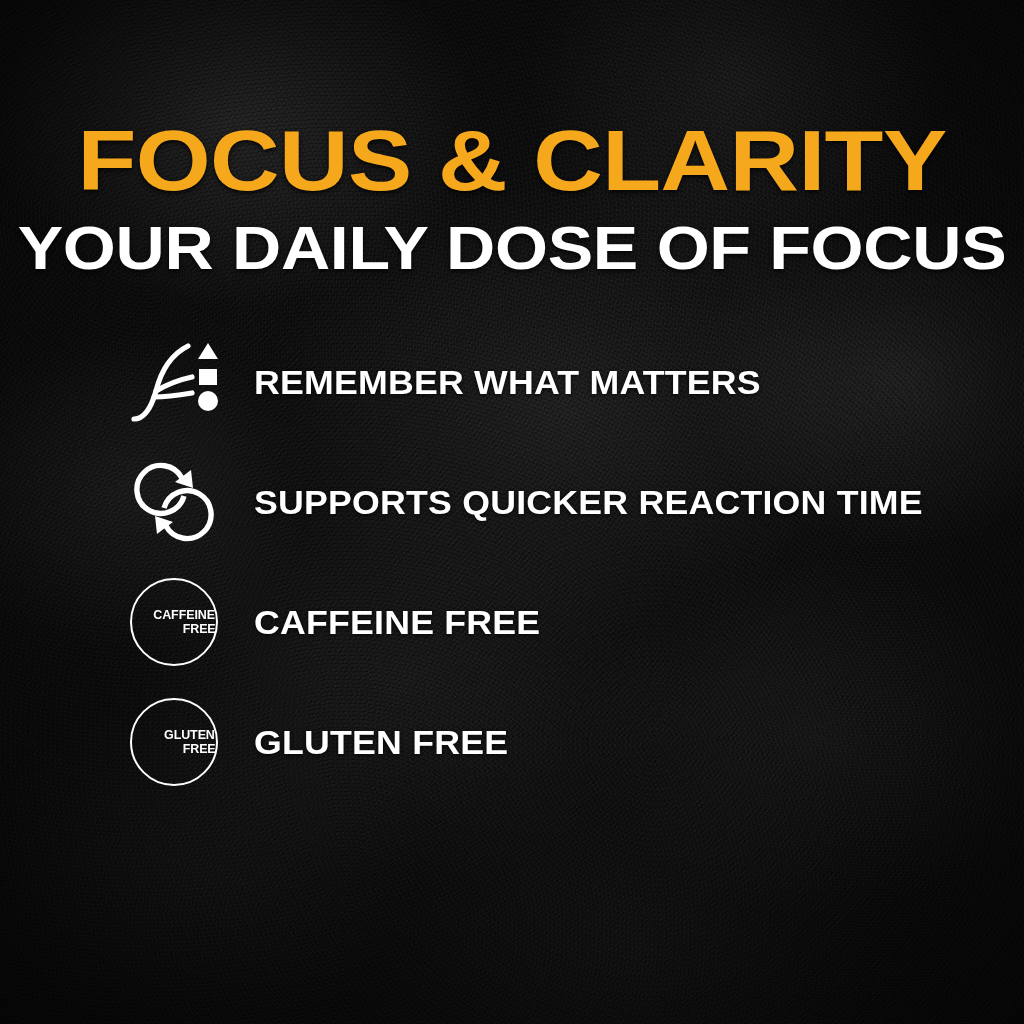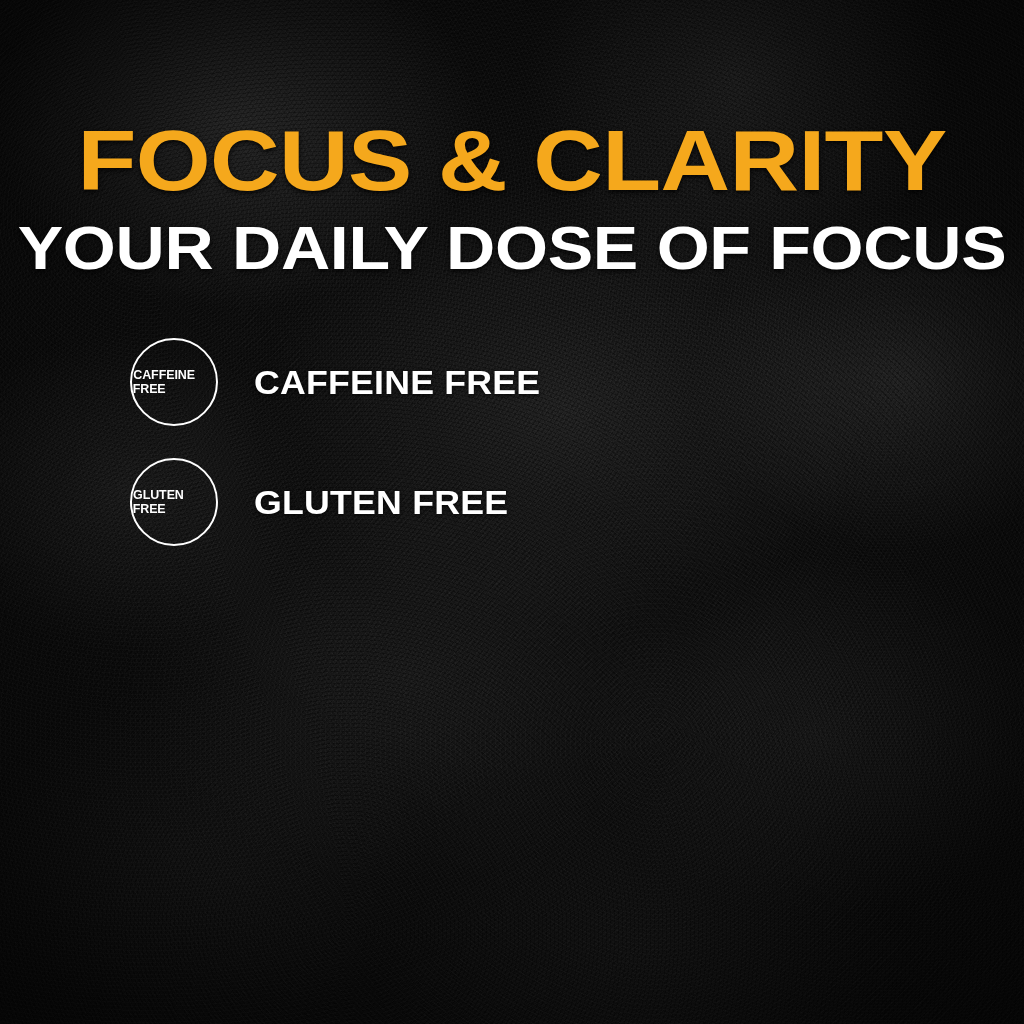--- a/index.html
+++ b/index.html
@@ -147,21 +147,21 @@
 
   
   .badge {
     position: relative;
     width: 88px;
     height: 88px;
     border: 2px solid #ffffff;
     border-radius: 50%;
     display: flex;
     flex-direction: column;
-    align-items: flex-start;
+    align-items: flex-end;
     justify-content: center;
     box-sizing: border-box;
   }
 
   .badge-line {
     color: #ffffff;
     font-size: 13px;
     font-weight: 700;
     line-height: 1.08;
     letter-spacing: -0.1px;
@@ -181,22 +181,46 @@
 
   <div class="content">
 
     <div class="headline-block">
       <span class="headline">FOCUS &amp; CLARITY</span>
       <span class="subhead">YOUR DAILY DOSE OF FOCUS</span>
     </div>
 
     <div class="features">
 
-
-
+      <div class="feature-row">
+        <div class="feature-icon">
+          <svg width="96" height="86" viewBox="0 0 96 86" fill="none" stroke="#ffffff" stroke-width="5.2" stroke-linecap="round" stroke-linejoin="round">
+            <path d="M8 80 C 20 80, 26 66, 30 52 C 35 32, 44 16, 62 7"></path>
+            <path d="M30 52 C 40 46, 52 41, 66 38"></path>
+            <path d="M28 58 C 40 58, 54 56, 66 54"></path>
+            <polygon points="82,4 92,20 72,20" fill="#ffffff" stroke="none"></polygon>
+            <rect x="73" y="30" width="18" height="16" fill="#ffffff" stroke="none"></rect>
+            <circle cx="82" cy="62" r="10" fill="#ffffff" stroke="none"></circle>
+          </svg>
+        </div>
+        <div class="feature-label">REMEMBER WHAT MATTERS</div>
+      </div>
+
+
+      <div class="feature-row">
+        <div class="feature-icon">
+          <svg width="94" height="92" viewBox="0 0 94 92" fill="none" stroke="#ffffff" stroke-width="5.4" stroke-linecap="butt" stroke-linejoin="round">
+            <path d="M55 22 A 24 24 0 1 0 57 40"></path>
+            <polygon points="64,14 66,32 48,26" fill="#ffffff" stroke="none"></polygon>
+            <path d="M39 70 A 24 24 0 1 0 37 52"></path>
+            <polygon points="30,78 28,60 46,66" fill="#ffffff" stroke="none"></polygon>
+          </svg>
+        </div>
+        <div class="feature-label">SUPPORTS QUICKER REACTION TIME</div>
+      </div>
 
       <div class="feature-row">
         <div class="feature-icon">
           <div class="badge">
             <span class="badge-line">CAFFEINE</span>
             <span class="badge-line">FREE</span>
           </div>
         </div>
         <div class="feature-label">CAFFEINE FREE</div>
       </div>

